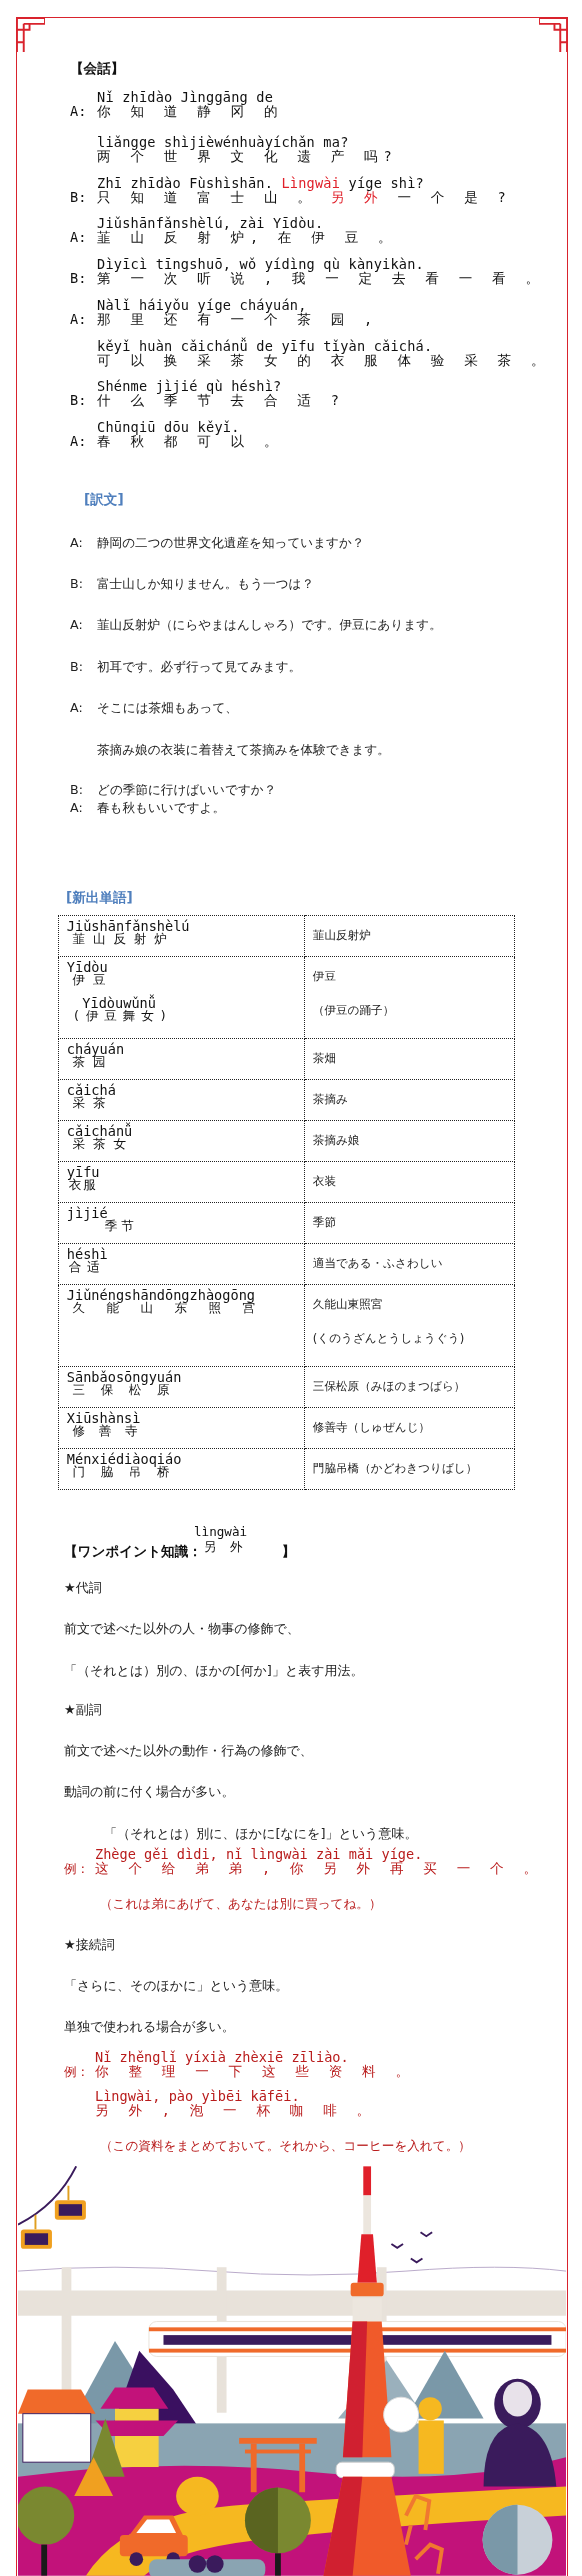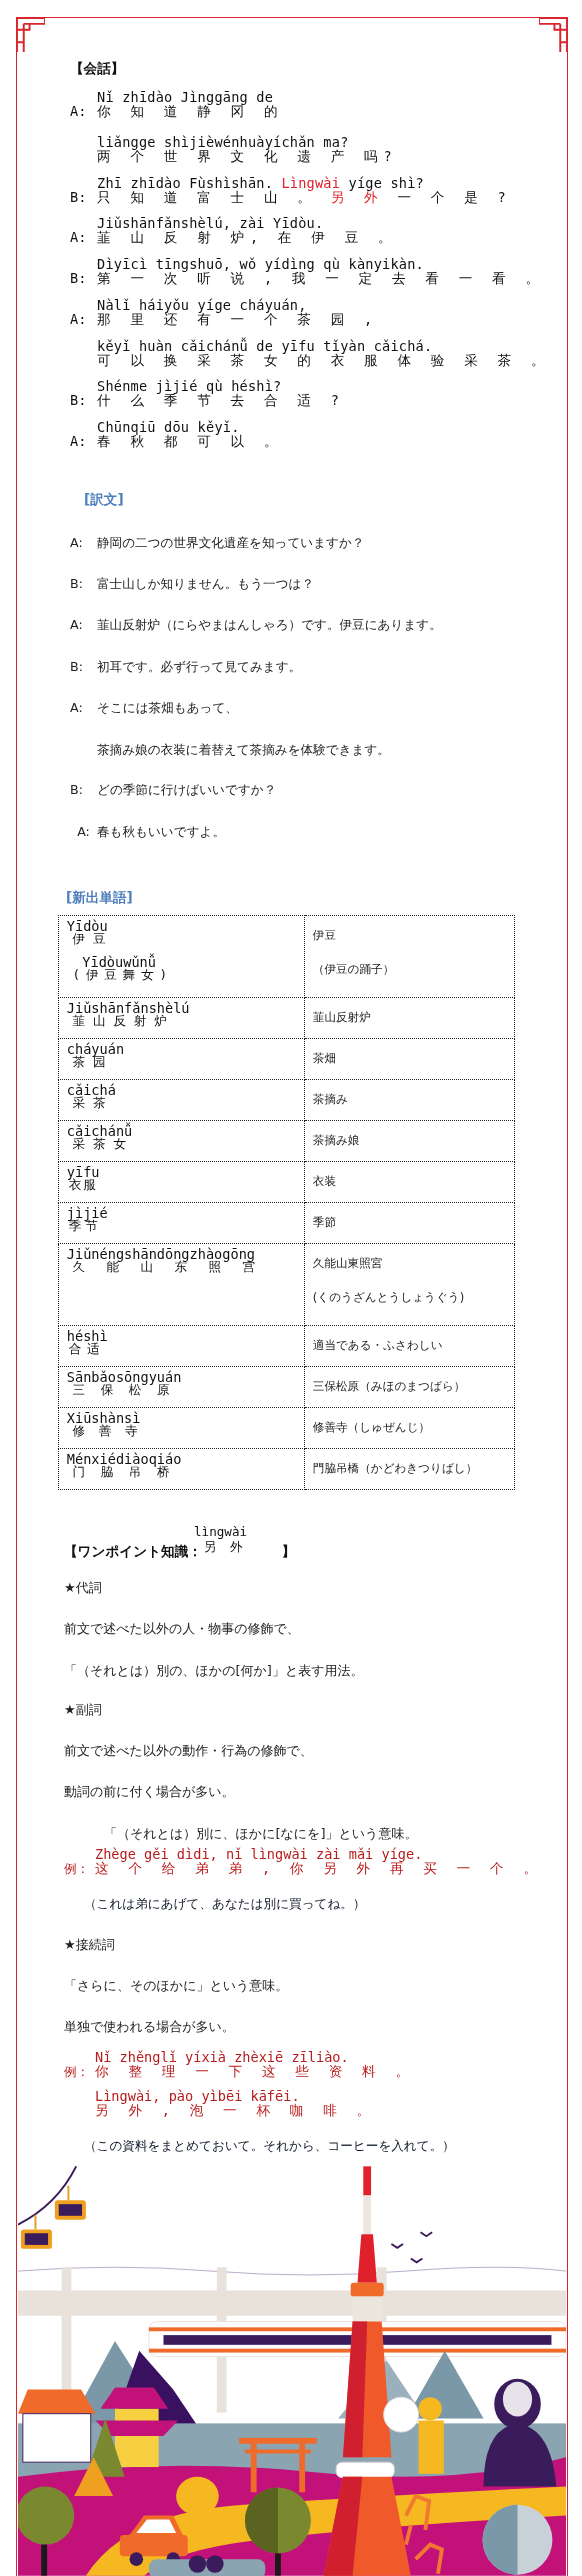--- a/index.html
+++ b/index.html
@@ -45,21 +45,21 @@
   
   .op { position: absolute; left: 64px; font-size: 13px; color: #222; white-space: nowrap; }
   .op-title { position: absolute; left: 64px; top: 1543px; font-weight: bold; font-size: 13.6px; color: #111; white-space: nowrap; }
   .op-ruby { position: absolute; left: 194px; top: 1524px; font-family: "DejaVu Sans Mono", monospace; font-size: 12.6px; color: #111; }
   .op-ruby .hz { display: block; letter-spacing: 13.6px; padding-left: 9.7px; }
   .ex { position: absolute; left: 64px; font-family: "DejaVu Sans Mono", monospace; color: #b91c1c; }
   .ex .py { font-size: 13.6px; line-height: 13.6px; padding-left: 31px; }
   .ex .hz { font-size: 13.6px; line-height: 13.6px; display: flex; }
   .ex .lbl { width: 31px; flex: none; font-family: "DejaVu Sans", sans-serif; font-size: 12.6px; }
   .ex .hzt { letter-spacing: 5.8px; }
-  .jp-note { position: absolute; left: 84px; font-size: 12.6px; color: #0f172a; white-space: nowrap; }
+  .jp-note { position: absolute; left: 100px; font-size: 12.6px; color: #b91c1c; white-space: nowrap; }
 
   
   .illus { position: absolute; left: 17.5px; top: 2166px; width: 548px; height: 410px; overflow: hidden; }
 </style>
 </head>
 <body>
 
 <div class="frame"></div>
 <div class="corner tl">
   <svg width="29" height="35" viewBox="0 0 30 36">
@@ -139,50 +139,50 @@
 </div>
 
 <div class="abs title-blue" style="left:72px; top:491px;margin-left:12px;">[訳文]</div>
 <div class="tr-line" style="top:535px;"><span class="who">A:</span><span>静岡の二つの世界文化遺産を知っていますか？</span></div>
 <div class="tr-line" style="top:576px;"><span class="who">B:</span><span>富士山しか知りません。もう一つは？</span></div>
 <div class="tr-line" style="top:617px;"><span class="who">A:</span><span>韮山反射炉（にらやまはんしゃろ）です。伊豆にあります。</span></div>
 <div class="tr-line" style="top:659px;"><span class="who">B:</span><span>初耳です。必ず行って見てみます。</span></div>
 <div class="tr-line" style="top:700px;"><span class="who">A:</span><span>そこには茶畑もあって、</span></div>
 <div class="tr-line" style="top:742px;"><span class="who"></span><span>茶摘み娘の衣装に着替えて茶摘みを体験できます。</span></div>
 <div class="tr-line" style="top:782px;"><span class="who">B:</span><span>どの季節に行けばいいですか？</span></div>
-<div class="tr-line" style="top:824px;text-align:center;"><span class="who">A:</span><span>春も秋もいいですよ。</span></div>
+<div class="tr-line" style="top:800px;"><span class="who">A:</span><span>春も秋もいいですよ。</span></div>
 
 <div class="abs title-blue" style="left:66px; top:889px;">[新出単語]</div>
 <table class="vocab">
   <tbody>
-      <tr style="height:82px;">
+      <tr style="height:41px;">
+    <td class="c1">
+          <div class="vpy">Jiǔshānfǎnshèlú</div>
+          <div class="vhz">韮山反射炉</div>
+        </td>
+    <td class="c2">
+          <span class="l1">韮山反射炉</span>
+        </td>
+  </tr>
+  <tr style="height:82px;">
     <td class="c1">
           <div class="vpy">Yīdòu</div>
           <div class="vhz">伊豆</div>
       <div class="vsub">
             <div class="vpy" style="padding-left:15.5px;">Yīdòuwǔnǚ</div>
             <div class="vhz" style="letter-spacing:5.8px;">(伊豆舞女)</div>
           </div>
         </td>
     <td class="c2">
           <span class="l1">伊豆</span>
           <span class="l2">（伊豆の踊子）</span>
         </td>
   </tr>
   <tr style="height:41px;">
     <td class="c1">
-          <div class="vpy">Jiǔshānfǎnshèlú</div>
-          <div class="vhz">韮山反射炉</div>
-        </td>
-    <td class="c2">
-          <span class="l1">韮山反射炉</span>
-        </td>
-  </tr>
-  <tr style="height:41px;">
-    <td class="c1">
           <div class="vpy">cháyuán</div>
           <div class="vhz">茶园</div>
         </td>
     <td class="c2">
           <span class="l1">茶畑</span>
         </td>
   </tr>
   <tr style="height:41px;">
     <td class="c1">
           <div class="vpy">cǎichá</div>
@@ -206,43 +206,43 @@
           <div class="vpy">yīfu</div>
           <div class="vhz" style="padding-left:1.9px;letter-spacing:1.9px;">衣服</div>
         </td>
     <td class="c2">
           <span class="l1">衣装</span>
         </td>
   </tr>
   <tr style="height:41px;">
     <td class="c1">
           <div class="vpy">jìjié</div>
-          <div class="vhz" style="padding-left:1.9px;letter-spacing:3.9px;">季节</div>
+          <div class="vhz" style="padding-left:1.9px;letter-spacing:3.9px;margin-left:36px;">季节</div>
         </td>
     <td class="c2">
           <span class="l1">季節</span>
+        </td>
+  </tr>
+  <tr style="height:41px;">
+    <td class="c1">
+          <div class="vpy">héshì</div>
+          <div class="vhz" style="padding-left:1.9px;letter-spacing:5.8px;">合适</div>
+        </td>
+    <td class="c2">
+          <span class="l1">適当である・ふさわしい</span>
         </td>
   </tr>
   <tr style="height:82px;">
     <td class="c1">
           <div class="vpy">Jiǔnéngshāndōngzhàogōng</div>
           <div class="vhz" style="letter-spacing:21.4px;">久能山东照宫</div>
         </td>
     <td class="c2">
           <span class="l1">久能山東照宮</span>
           <span class="l2">(くのうざんとうしょうぐう)</span>
-        </td>
-  </tr>
-  <tr style="height:41px;">
-    <td class="c1">
-          <div class="vpy">héshì</div>
-          <div class="vhz" style="padding-left:1.9px;letter-spacing:5.8px;">合适</div>
-        </td>
-    <td class="c2">
-          <span class="l1">適当である・ふさわしい</span>
         </td>
   </tr>
   <tr style="height:41px;">
     <td class="c1">
           <div class="vpy">Sānbǎosōngyuán</div>
           <div class="vhz" style="letter-spacing:15.5px;">三保松原</div>
         </td>
     <td class="c2">
           <span class="l1">三保松原（みほのまつばら）</span>
         </td>

